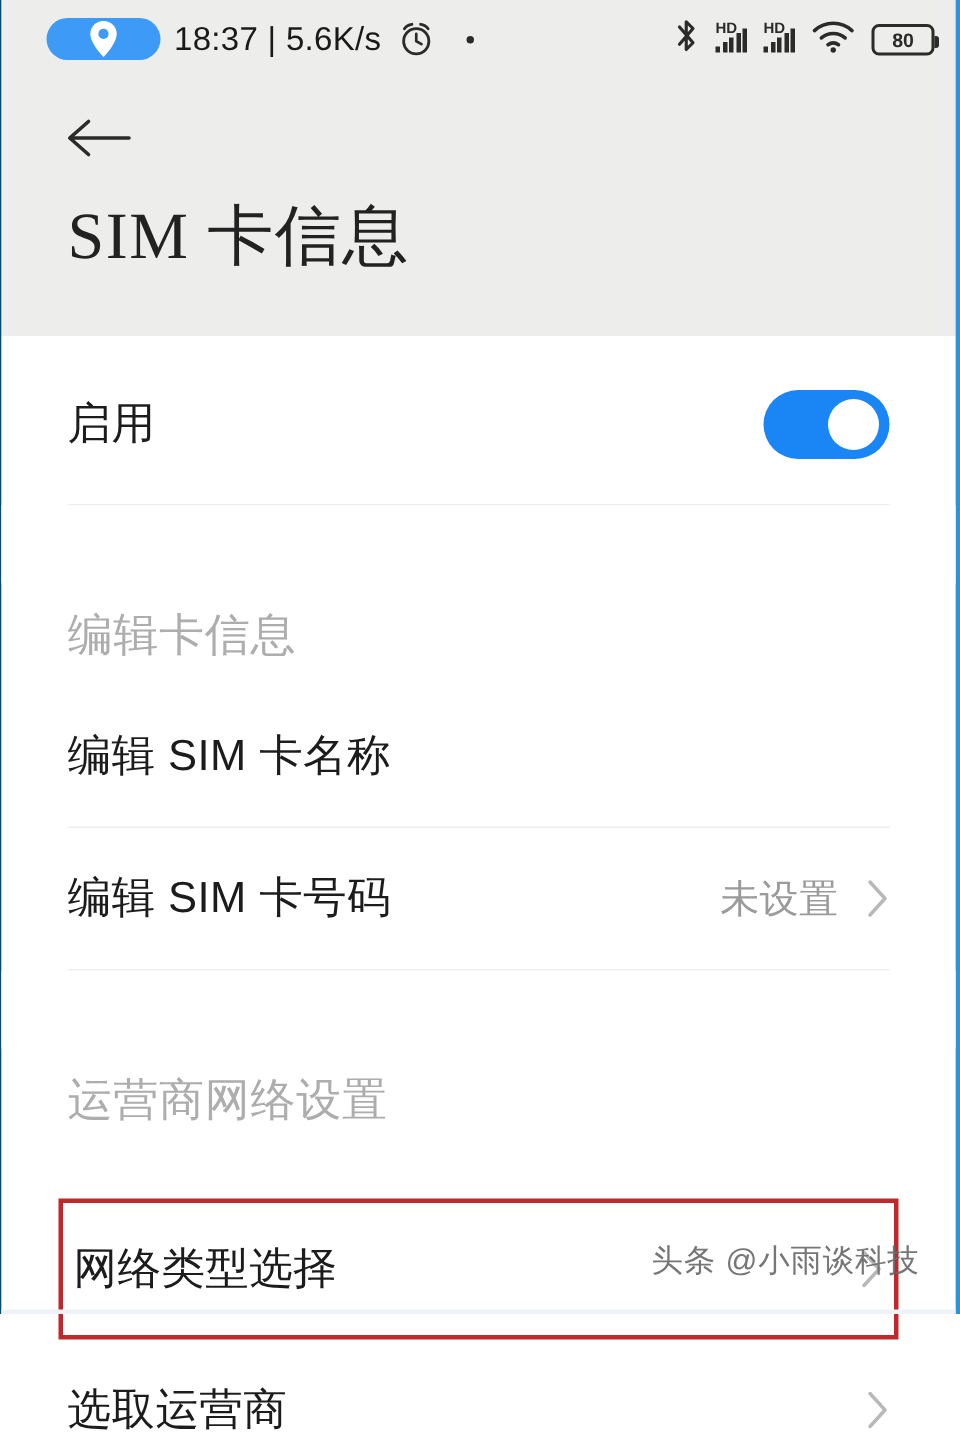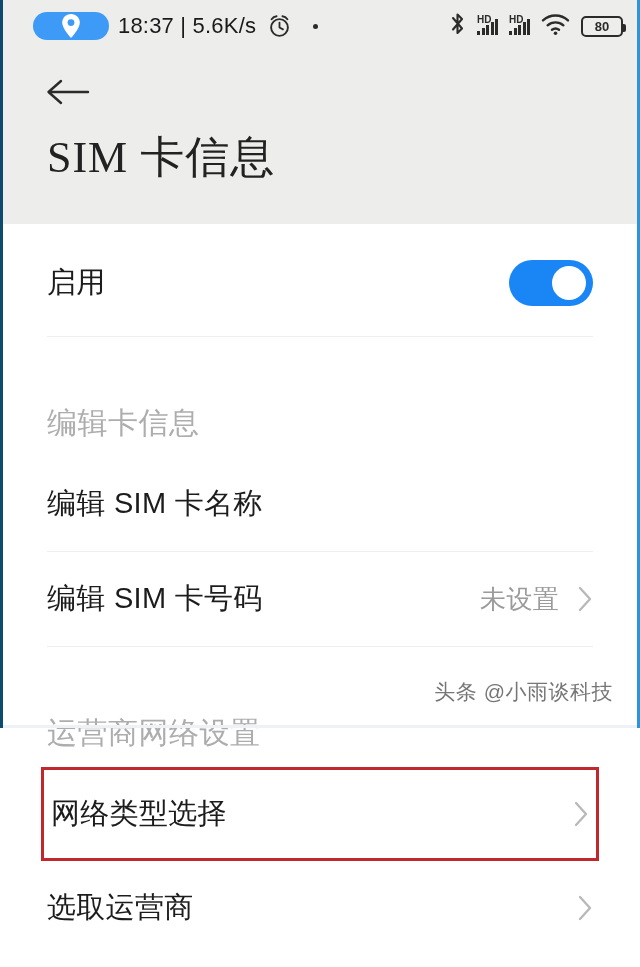--- a/index.html
+++ b/index.html
@@ -4,23 +4,23 @@
 <style>
   * { margin:0; padding:0; box-sizing:border-box; }
   html, body {
     width:640px; height:967px;
     font-family:"Liberation Sans","DejaVu Sans",sans-serif;
     background:#ffffff;
     overflow:hidden;
   }
   #screen {
     position:relative;
-    width:640px; height:728px;
+    width:640px; height:876px;
     background:#f0abfc;
-    border-left:3px solid #0c4a6e;
+    border-left:1px solid #0c4a6e;
     border-right:3px solid #2f93d8;
   }
 
   
   .statusbar {
     position:relative;
     height:52px;
     background:#ededeb;
     display:flex;
     align-items:center;
@@ -135,21 +135,21 @@
     padding:0 44px;
     height:68px;
     display:flex; align-items:center;
   }
   .section-head span {
     font-size:30px; color:#adadad; letter-spacing:0.5px;
     font-family:"Liberation Sans","DejaVu Sans",sans-serif;
   }
 
   
-  .highlight-wrap { position:relative; }
+  .highlight-wrap { position:relative;margin-top:32px; }
   .annot-box {
     position:absolute;
     left:38px; right:38px; top:0px; bottom:0px;
     border:3px solid #c0282d;
     pointer-events:none;
   }
   .highlight-wrap .row { padding-left:48px; padding-right:48px; }
 
   .watermark {
     position:absolute;

